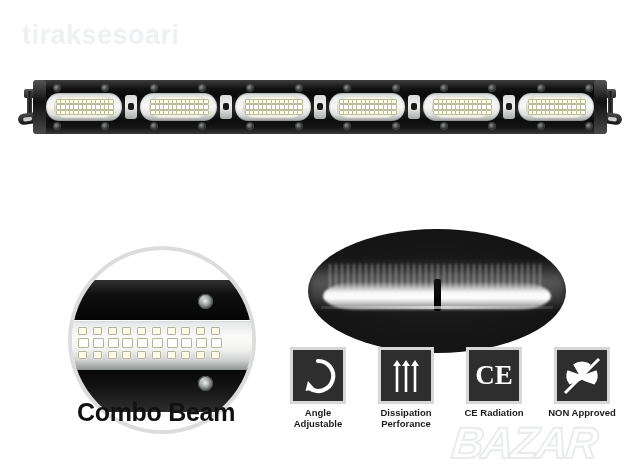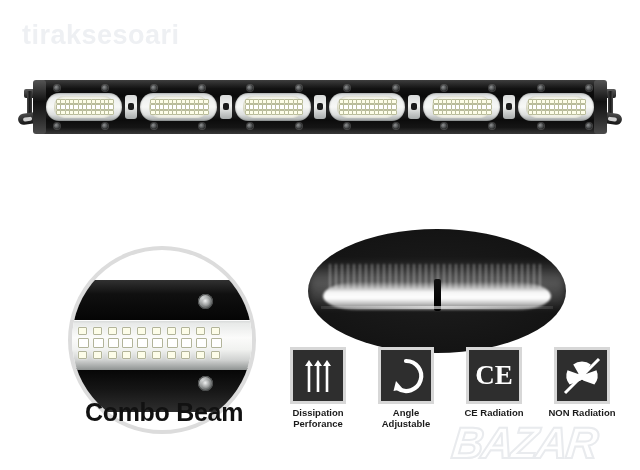--- a/index.html
+++ b/index.html
@@ -160,21 +160,21 @@
   .ci-screw{
     position:absolute;width:15px;height:15px;border-radius:50%;
     background:radial-gradient(circle at 35% 30%,#d9dbdb,#7e8181 55%,#3a3c3c);
     box-shadow:0 0 0 1px #4a4c4c inset;
   }
   .ci-screw:after{
     content:"";position:absolute;left:3.5px;top:3.5px;width:8px;height:8px;
     border-radius:50%;background:radial-gradient(circle at 40% 35%,#f0f1f1,#6a6d6d);
   }
   .combo-label{
-    position:absolute;left:64px;top:398px;width:200px;
+    position:absolute;left:56px;top:398px;width:200px;
     font-size:25px;font-weight:bold;color:#111;
     text-align:center;letter-spacing:-.3px;
   }
 
   
   .oval{
     position:absolute;left:308px;top:229px;width:258px;height:124px;
     border-radius:50%;
     background:radial-gradient(ellipse 130% 120% at 50% 50%,#1d1d1d 0%,#141414 40%,#0a0a0a 72%,#000 100%);
     overflow:hidden;
@@ -779,41 +779,41 @@
     <div class="oval-rays"></div>
     <div class="oval-glow"></div>
     <div class="oval-center"></div>
     <div class="oval-lensline"></div>
   </div>
 
   <div class="badges">
 
     <div class="badge">
       <div class="badge-box">
+        <svg width="40" height="40" viewBox="0 0 40 40" aria-hidden="true">
+          <path d="M20 5 A15 15 0 1 1 11.5 32.2" fill="none" stroke="#ffffff" stroke-width="4.2" stroke-linecap="round"></path>
+          <path d="M10 25 L17 33 L7.5 35 Z" fill="#ffffff"></path>
+        </svg>
+      </div>
+      <div class="badge-label">Angle
+Adjustable</div>
+    </div>
+
+    <div class="badge">
+      <div class="badge-box">
         <svg width="38" height="40" viewBox="0 0 38 40" aria-hidden="true">
           <g fill="#ffffff">
             <path d="M6 10 L10 4 L14 10 L11.3 10 L11.3 36 L8.7 36 L8.7 10 Z"></path>
             <path d="M15 10 L19 4 L23 10 L20.3 10 L20.3 36 L17.7 36 L17.7 10 Z"></path>
             <path d="M24 10 L28 4 L32 10 L29.3 10 L29.3 36 L26.7 36 L26.7 10 Z"></path>
           </g>
         </svg>
       </div>
       <div class="badge-label">Dissipation
 Perforance</div>
-    </div>
-
-    <div class="badge">
-      <div class="badge-box">
-        <svg width="40" height="40" viewBox="0 0 40 40" aria-hidden="true">
-          <path d="M20 5 A15 15 0 1 1 11.5 32.2" fill="none" stroke="#ffffff" stroke-width="4.2" stroke-linecap="round"></path>
-          <path d="M10 25 L17 33 L7.5 35 Z" fill="#ffffff"></path>
-        </svg>
-      </div>
-      <div class="badge-label">Angle
-Adjustable</div>
     </div>
 
     <div class="badge">
       <div class="badge-box">
         <span class="ce-text">CE</span>
       </div>
       <div class="badge-label">CE Radiation</div>
     </div>
 
     <div class="badge">
@@ -821,20 +821,20 @@
         <svg width="42" height="42" viewBox="0 0 42 42" aria-hidden="true">
           <g fill="#ffffff">
             <circle cx="21" cy="21" r="4"></circle>
             <path d="M21 18.2 A2.8 2.8 0 0 1 18.3 19.9 L12.2 9.6 A14 14 0 0 1 29.8 9.6 L23.7 19.9 A2.8 2.8 0 0 1 21 18.2 Z"></path>
             <path d="M19.2 22.6 A2.8 2.8 0 0 1 19.9 25.6 L8.6 29.6 A14 14 0 0 1 6.5 15.3 L17.8 19.3 A2.8 2.8 0 0 1 19.2 22.6 Z"></path>
             <path d="M22.8 22.6 A2.8 2.8 0 0 1 24.2 19.3 L35.5 15.3 A14 14 0 0 1 33.4 29.6 L22.1 25.6 A2.8 2.8 0 0 1 22.8 22.6 Z"></path>
           </g>
           <line x1="4" y1="38" x2="38" y2="4" stroke="#ffffff" stroke-width="3"></line>
         </svg>
       </div>
-      <div class="badge-label">NON Radiation</div>
+      <div class="badge-label">NON Approved</div>
     </div>
 
   </div>
 
   <div class="wm-bazar">BAZAR</div>
 
 </div>
 
 </body></html>

